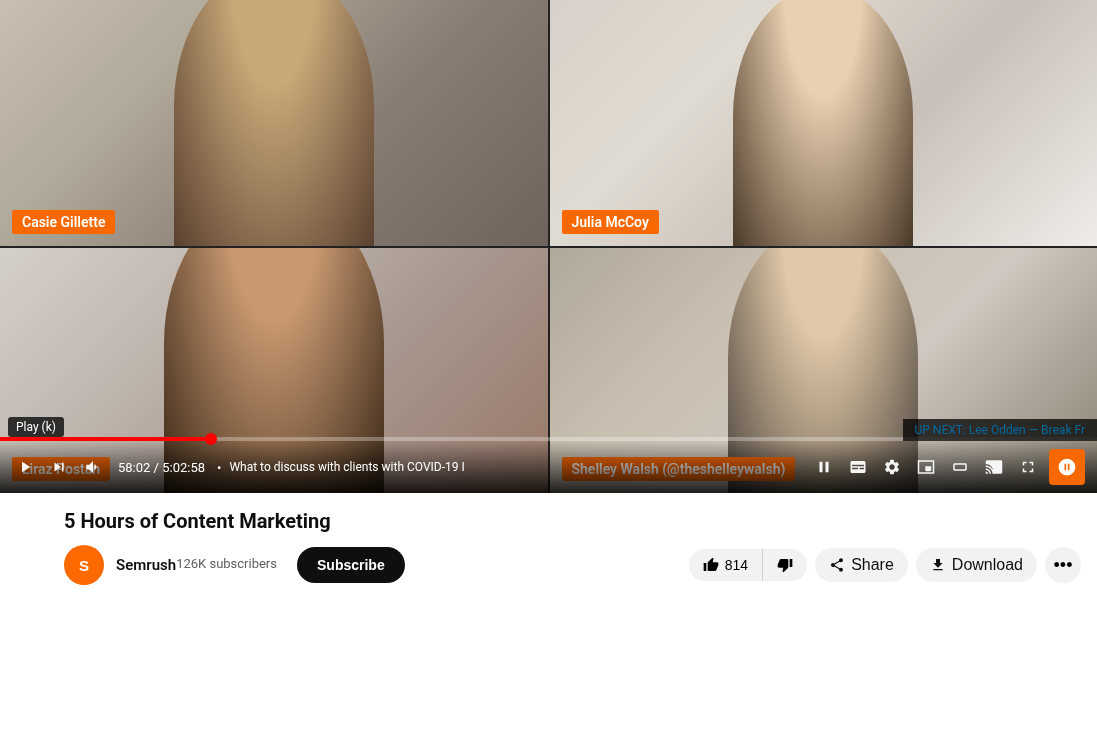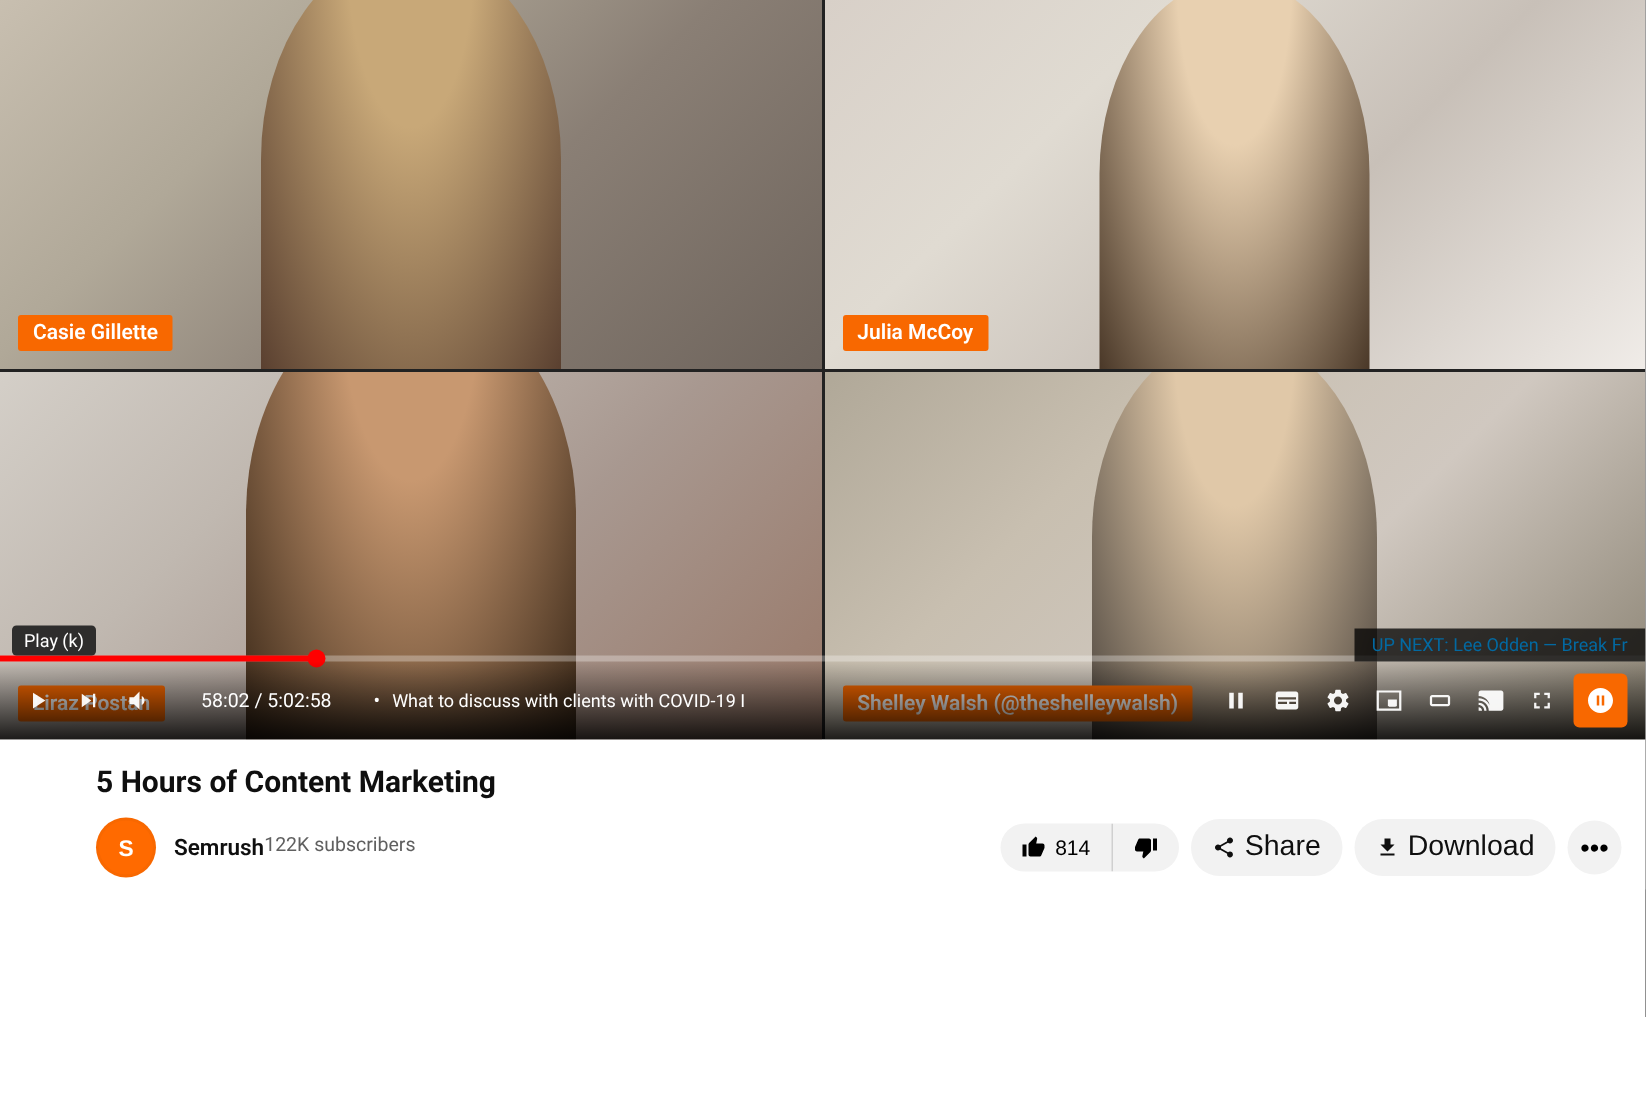--- a/index.html
+++ b/index.html
@@ -168,21 +168,21 @@
       align-items: center;
       justify-content: center;
       font-size: 18px;
       opacity: 0.95;
     }
 
     .time-display {
       color: #fff;
       font-size: 13px;
       white-space: nowrap;
-      margin-left: 20px;
+      margin-left: 4px;
     }
 
     .chapter-text {
       color: #fff;
       font-size: 12px;
       flex: 1;
       white-space: nowrap;
       overflow: hidden;
       text-overflow: ellipsis;
     }
@@ -292,21 +292,21 @@
       align-items: center;
       gap: 8px;
     }
 
     .action-btn {
       background: #f2f2f2;
       border: none;
       color: #0f0f0f;
       padding: 8px 14px;
       border-radius: 20px;
-      font-size: 19px;
+      font-size: 16px;
       font-weight: 500;
       cursor: pointer;
       display: flex;
       align-items: center;
       gap: 6px;
       white-space: nowrap;
       text-align: center;
     }
 
     .like-dislike-group {
@@ -495,23 +495,24 @@
 
           <svg width="38" height="38" viewBox="0 0 38 38">
             <circle cx="19" cy="19" r="19" fill="#ff6a00"></circle>
             <text x="19" y="25" text-anchor="middle" fill="white" font-size="16" font-family="Arial" font-weight="bold">S</text>
           </svg>
         </div>
       </div>
 
       <div class="channel-info">
         <span class="channel-name">Semrush</span>
-        <span class="channel-subs">122K subscribers</span>
-      </div>
-
+        <span class="channel-subs">126K subscribers</span>
+      </div>
+
+      <button class="subscribe-btn">Subscribe</button>
 
       <div class="actions-right">
 
         <div class="like-dislike-group">
           <button class="like-btn">
             <svg class="icon-svg-sm" viewBox="0 0 24 24">
                 <path d="M1 21h4V9H1v12zm22-11c0-1.1-.9-2-2-2h-6.31l.95-4.57.03-.32c0-.41-.17-.79-.44-1.06L14.17 1 7.59 7.59C7.22 7.95 7 8.45 7 9v10c0 1.1.9 2 2 2h9c.83 0 1.54-.5 1.84-1.22l3.02-7.05c.09-.23.14-.47.14-.73v-2z"></path>
               </svg>
             <span>814</span>
           </button>

